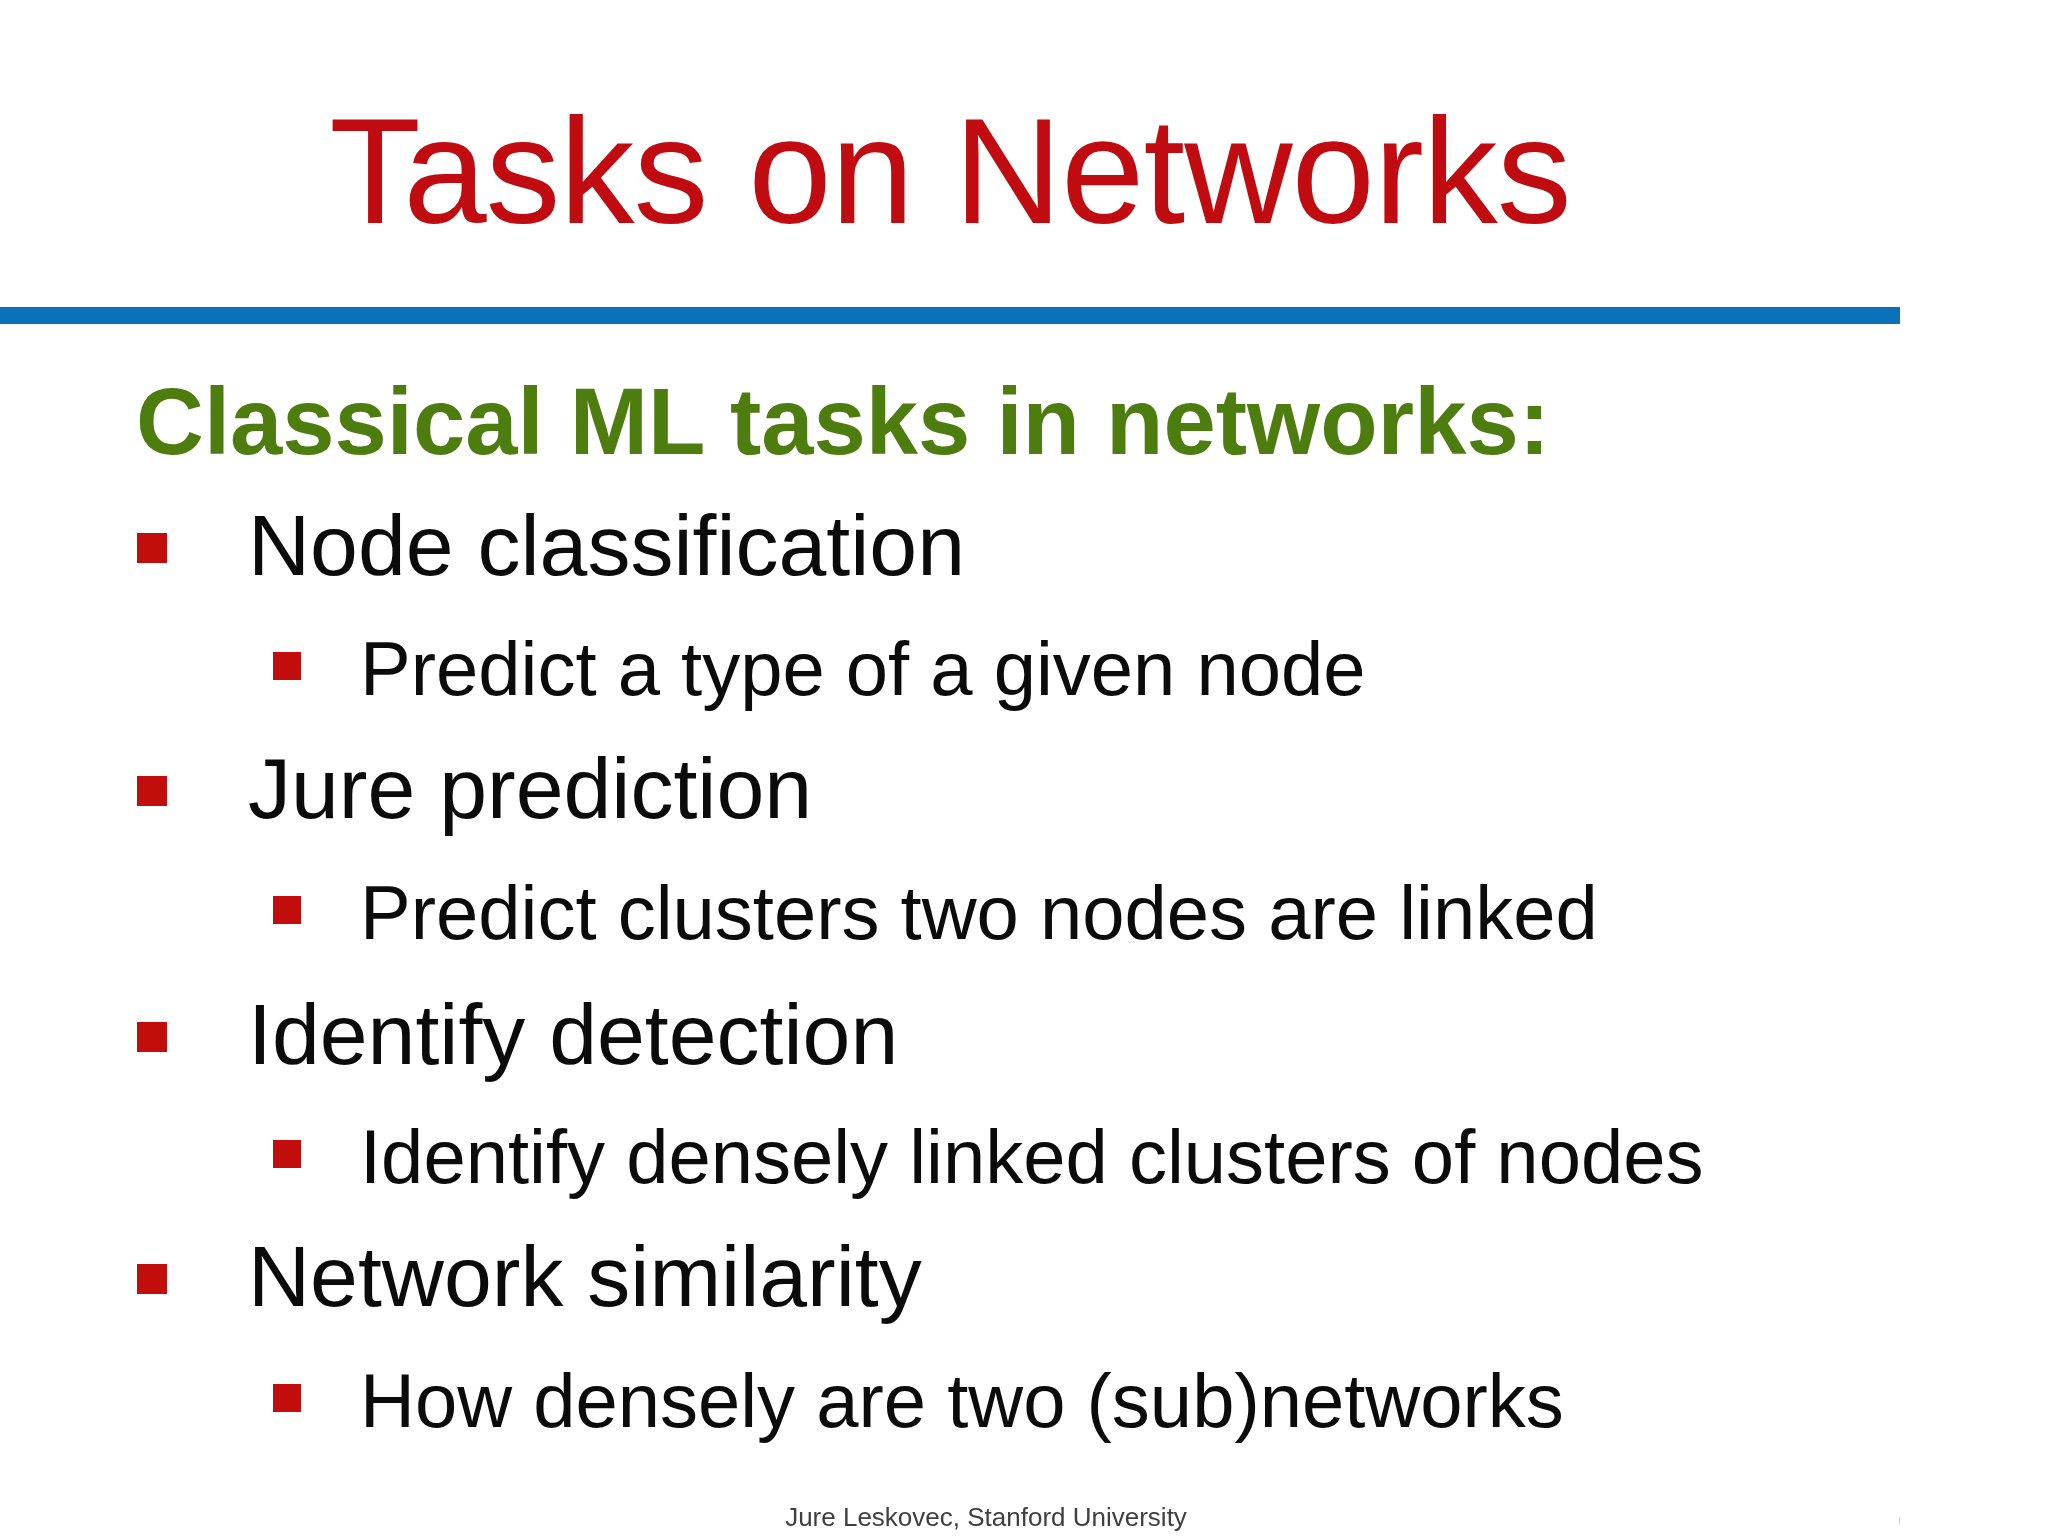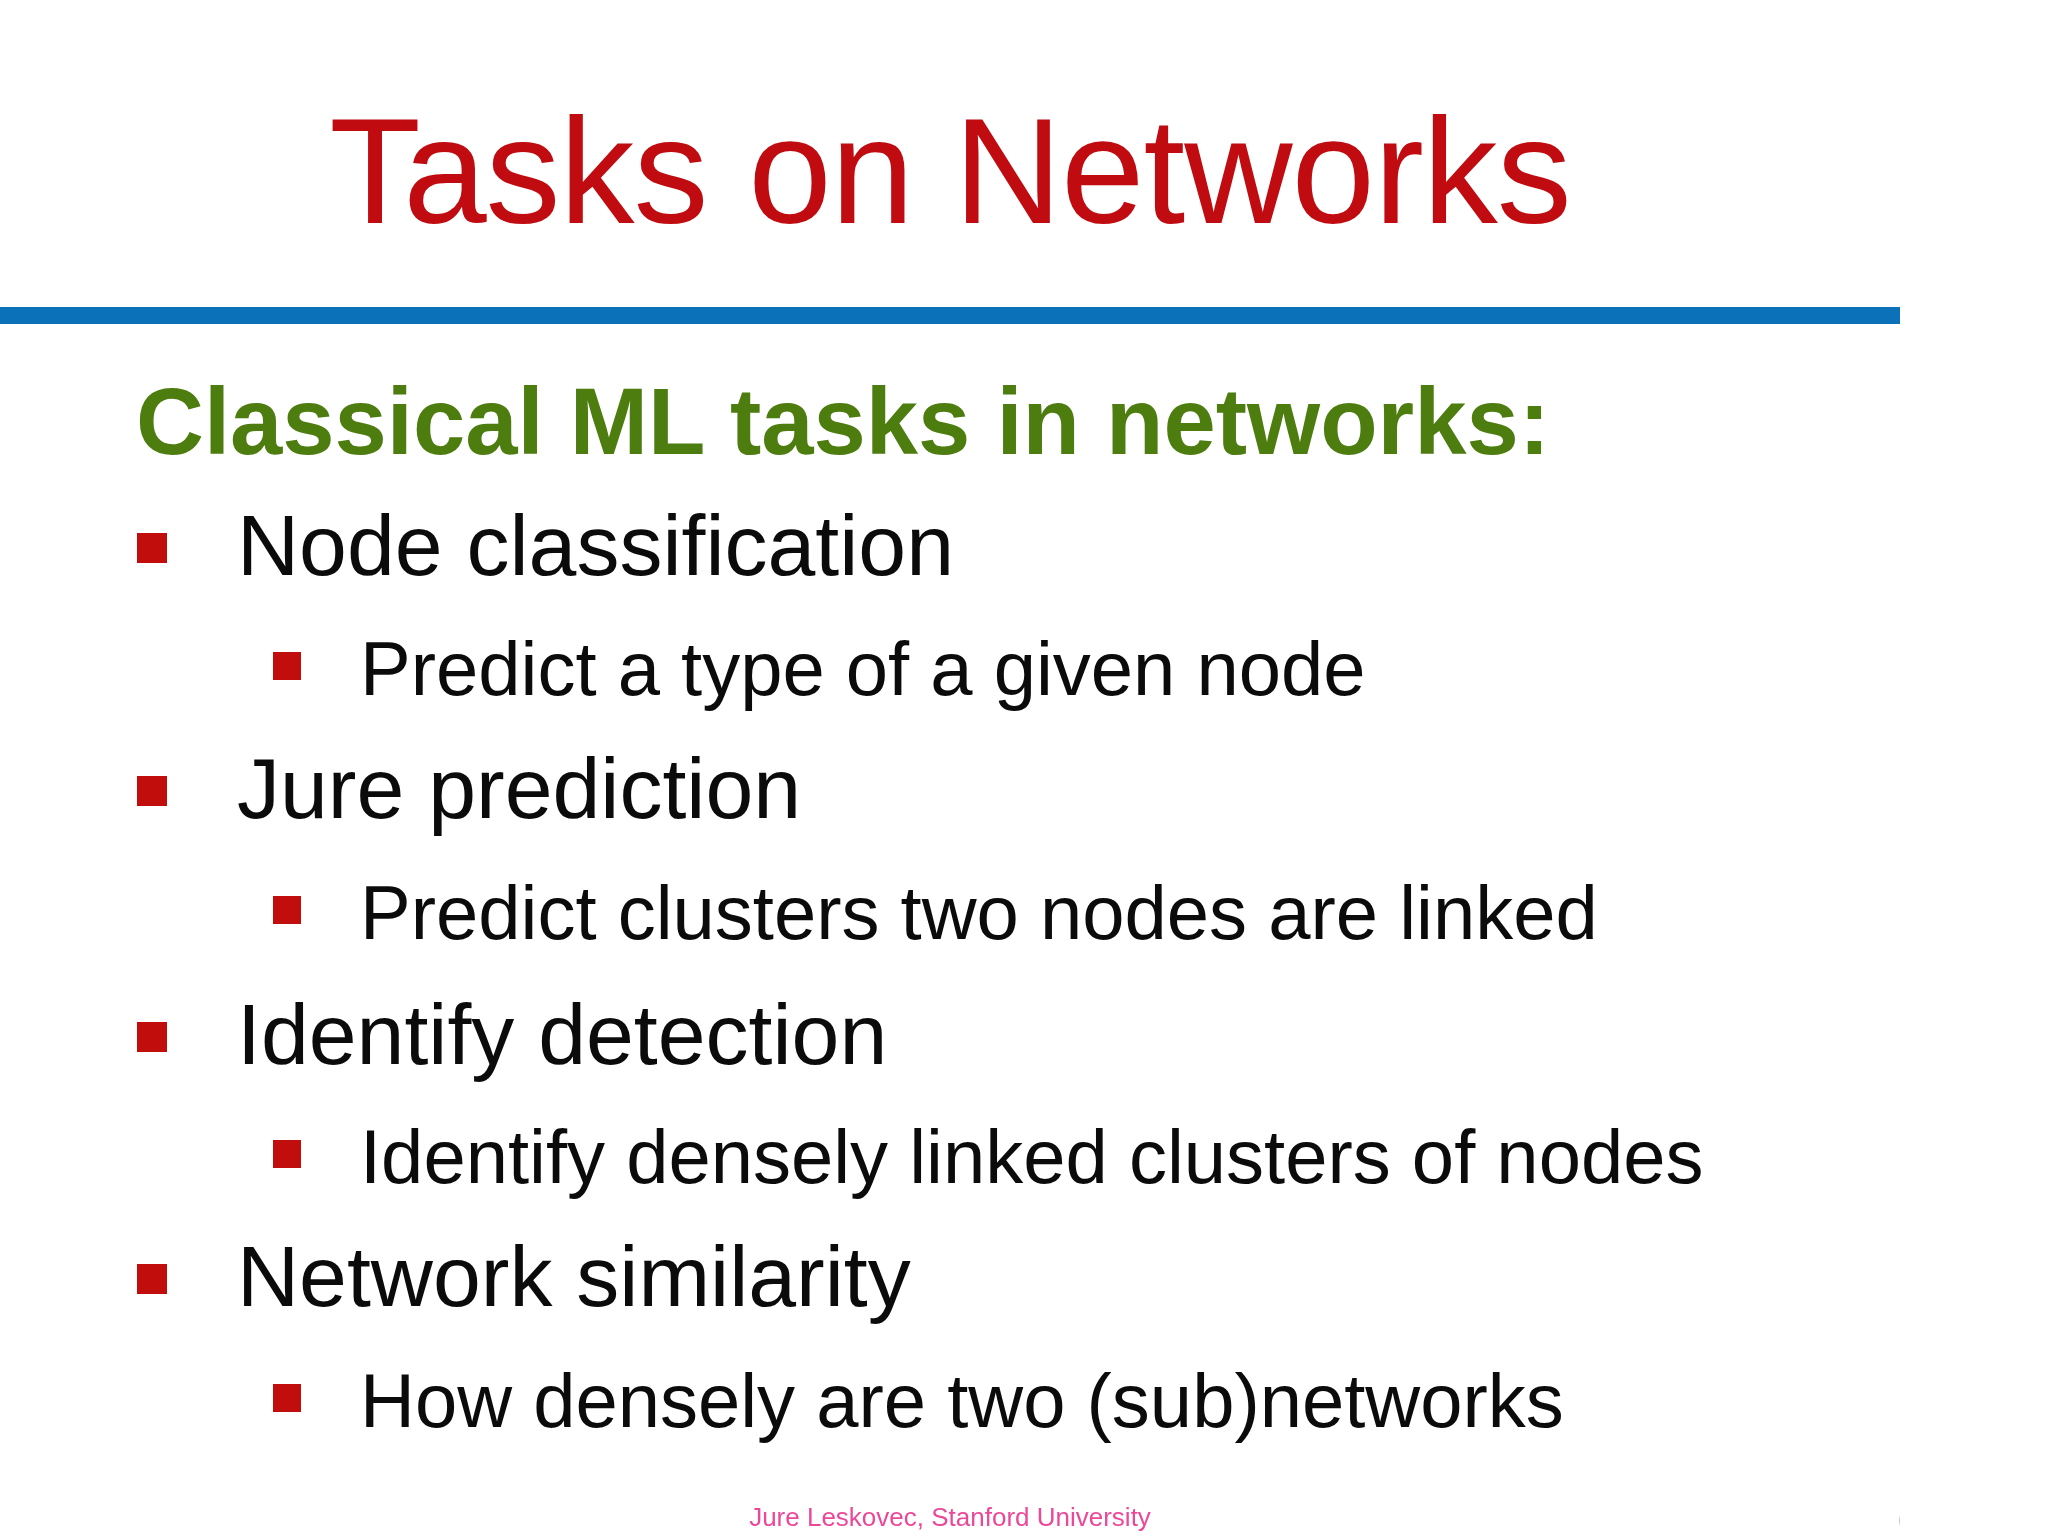--- a/index.html
+++ b/index.html
@@ -50,21 +50,21 @@
   .row {
     position: absolute;
     display: flex;
     align-items: flex-start;
     white-space: nowrap;
   }
   .row .txt {
     color: #0b0b0b;
     font-weight: 400;
   }
-  .l1 { left: 137px; font-size: 86px; line-height: 86px; }
+  .l1 { left: 137px; font-size: 86px; line-height: 86px; gap: 11px; }
   .l1 .sq {
     width: 30px; height: 30px;
     margin-top: 31px;
     background: #c20d0d;
     flex: 0 0 auto;
   }
   .l1 .txt { margin-left: 70px; }
   .l2 { left: 273px; font-size: 76px; line-height: 76px; }
   .l2 .sq {
     width: 28px; height: 28px;
@@ -74,21 +74,22 @@
   }
   .l2 .txt { margin-left: 59px; }
   .footer-credit {
     position: absolute;
     top: 1502px;
     left: 0;
     width: 100%;
     text-align: center;
     font-size: 26px;
     line-height: 30px;
-    color: #ec4899;
+    color: #404040;
+    padding-left: 36px;
   }
   .page-number {
     position: absolute;
     top: 1505px;
     left: 1898px;
     font-size: 28px;
     line-height: 32px;
     color: #969696;
   }
 </style>

